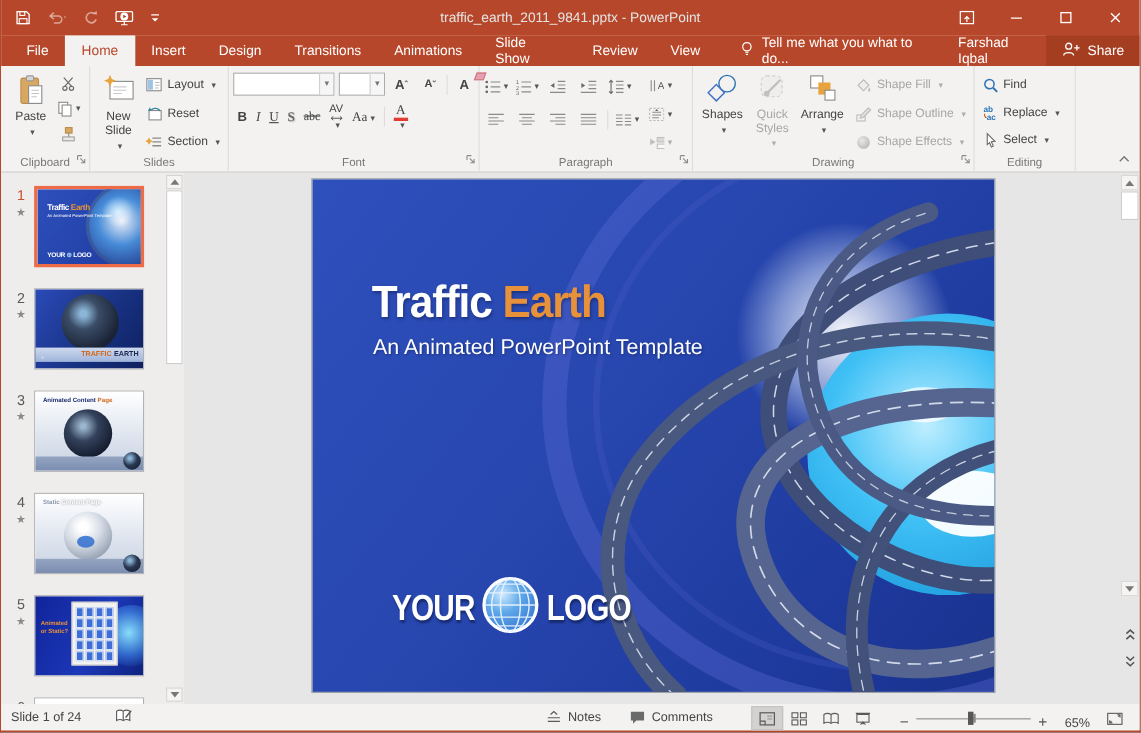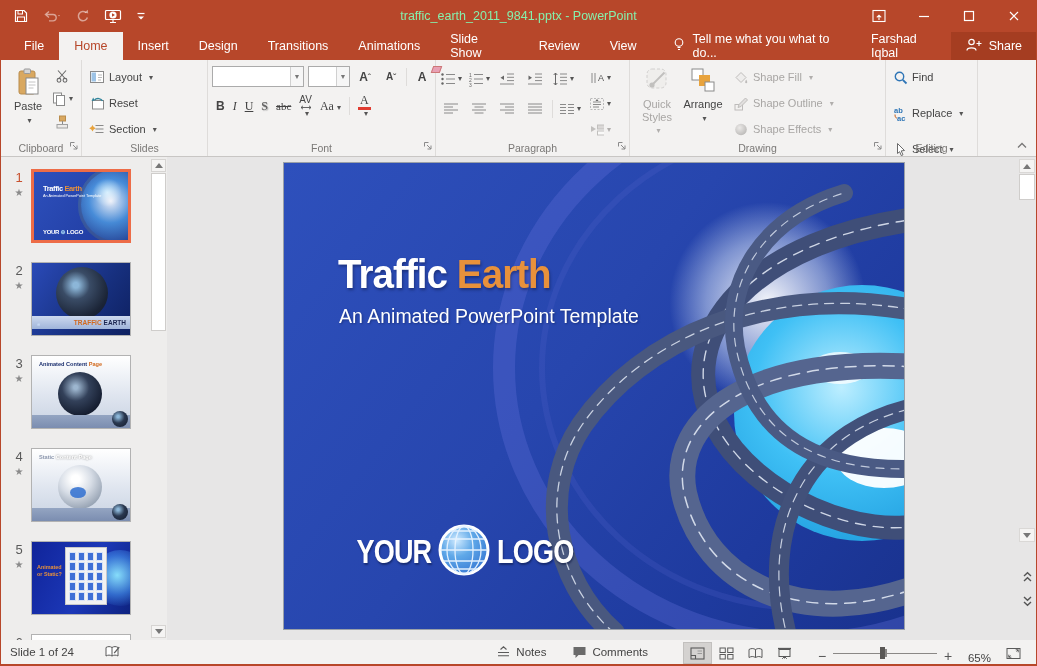--- a/index.html
+++ b/index.html
@@ -5,21 +5,21 @@
   * { margin:0; padding:0; box-sizing:border-box; }
   html,body { background:#555; }
   body { font-family:"Liberation Sans", sans-serif; -webkit-font-smoothing:antialiased; }
   .window { width:1037px; height:666px; background:#f3f2f1; display:flex; flex-direction:column;
             border-left:1px solid #B7472A; border-right:1px solid #B7472A; border-bottom:2px solid #B7472A; position:relative; overflow:hidden; }
 
   
   .titlebar { height:32px; background:#B7472A; display:flex; align-items:center; position:relative; flex:0 0 32px; }
   .qat { display:flex; align-items:center; gap:13px; padding-left:12px; z-index:2; }
   .qat svg { display:block; }
-  .titlebar-title { position:absolute; left:0; right:0; text-align:center; color:#86efac; font-size:12.5px; pointer-events:none; }
+  .titlebar-title { position:absolute; left:0; right:0; text-align:center; color:#e5e5e5; font-size:12.5px; pointer-events:none; }
   .win-controls { margin-left:auto; display:flex; height:32px; z-index:2; }
   .win-btn { width:45px; height:32px; display:flex; align-items:center; justify-content:center; }
   .win-btn svg { display:block; }
 
   
   .tabrow { height:28px; background:#B7472A; display:flex; align-items:stretch; color:#fff; font-size:12.5px; padding-left:8px; flex:0 0 28px; }
   .tab { padding:0 15px; display:flex; align-items:center; cursor:default; }
   .tab.active { background:#f3f2f1; color:#B7472A; }
   .tellme { display:flex; align-items:center; gap:7px; padding:0 10px; margin-left:10px; }
   .tabrow-right { margin-left:auto; display:flex; align-items:stretch; }
@@ -285,20 +285,28 @@
           </span>
       </div>
       <div class="rgroup-label">Clipboard</div>
       <span class="launcher"><svg width="10" height="10">
             <path d="M1.5 1.5 h4 M1.5 1.5 v4" stroke="#8a8a8a"></path>
             <path d="M4 4 l4 4 M8 4.5 v3.5 h-3.5" fill="none" stroke="#8a8a8a"></path>
           </svg></span>
     </div>
 
     <div class="rgroup" style="width:126px">
+      <div class="bigbtn caret" style="width:50px">
+        <svg width="30" height="30">
+            <rect x="7" y="7" width="21" height="16" fill="#fff" stroke="#8a8a8a"></rect>
+            <path d="M10 12 h12 M10 15 h12 M10 18 h8" stroke="#c9c9c9"></path>
+            <path d="M7 1 l1.6 3.9 3.9 1.6 -3.9 1.6 -1.6 3.9 -1.6 -3.9 -3.9 -1.6 3.9 -1.6 z" fill="#E8A33D"></path>
+          </svg>
+        <span class="lbl">New Slide</span>
+      </div>
       <div class="icon-col" style="padding-top:3px; gap:4px">
         <span class="smallbtn caret">
             <svg width="16" height="14">
               <rect x="1.5" y="1.5" width="13" height="11" fill="#fff" stroke="#8a8a8a"></rect>
               <rect x="2.5" y="2.5" width="4.5" height="9" fill="#9DC3E6"></rect>
               <path d="M9 5 h4 M9 7.5 h4 M9 10 h3" stroke="#b9b9b9"></path>
             </svg>
             <span>Layout</span>
           </span>
         <span class="smallbtn">
@@ -454,20 +462,27 @@
           </span>
       </div>
       <div class="rgroup-label">Paragraph</div>
       <span class="launcher"><svg width="10" height="10">
             <path d="M1.5 1.5 h4 M1.5 1.5 v4" stroke="#8a8a8a"></path>
             <path d="M4 4 l4 4 M8 4.5 v3.5 h-3.5" fill="none" stroke="#8a8a8a"></path>
           </svg></span>
     </div>
 
     <div class="rgroup" style="width:256px">
+      <div class="bigbtn caret">
+        <svg width="30" height="28">
+            <circle cx="19" cy="9" r="7.5" fill="none" stroke="#2E75B6" stroke-width="1.3"></circle>
+            <rect x="4" y="12" width="10.5" height="10.5" transform="rotate(45 9.2 17.2)" fill="none" stroke="#4472C4" stroke-width="1.3"></rect>
+          </svg>
+        <span class="lbl">Shapes</span>
+      </div>
       <div class="bigbtn caret-d disabled">
         <svg width="28" height="28" opacity=".55">
             <rect x="4" y="2" width="19" height="19" rx="5" fill="#ecebe9" stroke="#b6b4b2" stroke-dasharray="3 2"></rect>
             <path d="M9 18 C13 14 18 9 21.5 5.5" stroke="#9a9896" stroke-width="2" fill="none"></path>
             <circle cx="9" cy="18" r="2.6" fill="#9a9896"></circle>
           </svg>
         <span class="lbl">Quick Styles</span>
       </div>
       <div class="bigbtn caret">
         <svg width="28" height="28">
@@ -506,21 +521,21 @@
           </span>
       </div>
       <div class="rgroup-label">Drawing</div>
       <span class="launcher"><svg width="10" height="10">
             <path d="M1.5 1.5 h4 M1.5 1.5 v4" stroke="#8a8a8a"></path>
             <path d="M4 4 l4 4 M8 4.5 v3.5 h-3.5" fill="none" stroke="#8a8a8a"></path>
           </svg></span>
     </div>
 
     <div class="rgroup" style="width:92px">
-      <div class="icon-col" style="padding-top:3px; gap:14px">
+      <div class="icon-col" style="padding-top:3px; gap:3px">
         <span class="smallbtn">
             <svg width="15" height="15">
               <circle cx="6.5" cy="6.5" r="4.2" fill="none" stroke="#2E75B6" stroke-width="1.4"></circle>
               <path d="M9.8 9.8 L13.5 13.5" stroke="#2E75B6" stroke-width="1.8"></path>
             </svg>
             <span>Find</span>
           </span>
         <span class="smallbtn caret">
             <svg width="15" height="15">
               <text x="1" y="7" font-size="7.5" font-weight="bold" fill="#2E75B6">ab</text>

